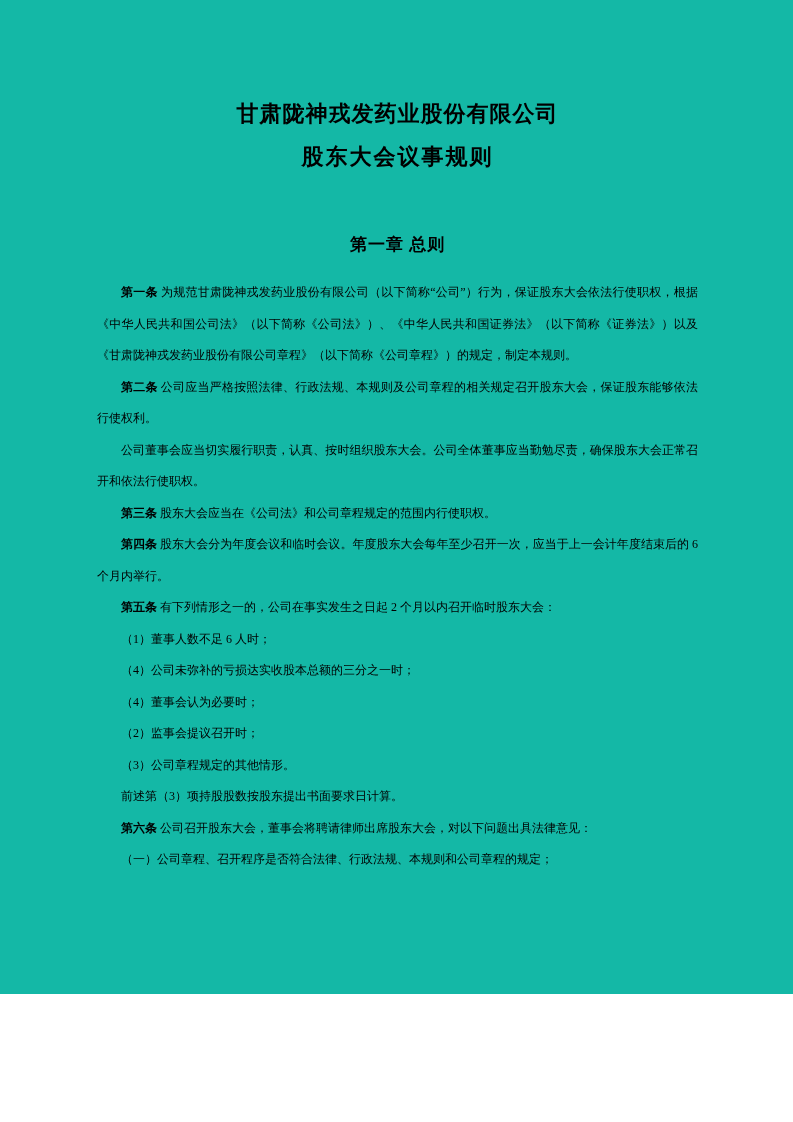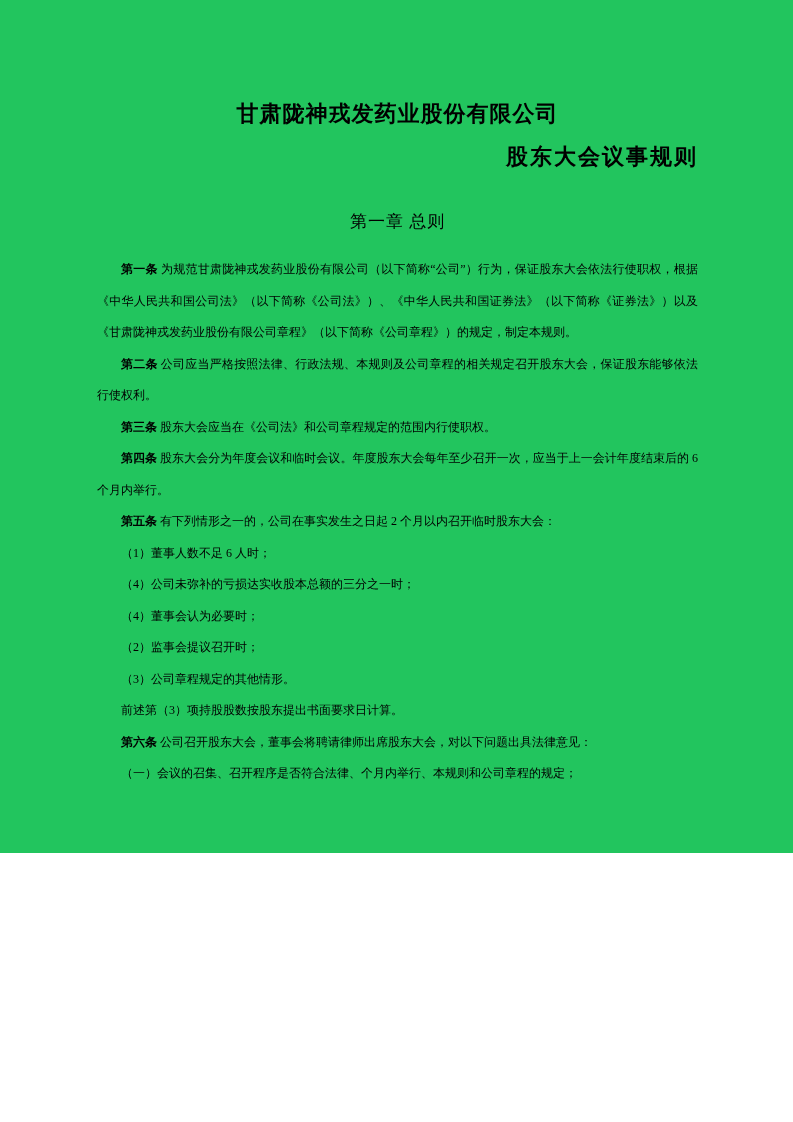--- a/index.html
+++ b/index.html
@@ -3,49 +3,49 @@
 <meta charset="utf-8">
 <style>
   html, body {
     margin: 0;
     padding: 0;
     background: #ffffff;
   }
   .page {
     position: relative;
     width: 793px;
-    height: 853px;
+    height: 994px;
     margin: 0;
-    background: #22c55e;
+    background: #14b8a6;
     box-sizing: border-box;
     padding: 98px 95px 8px 97px;
     font-family: "Liberation Serif", "DejaVu Serif", serif;
     color: #000000;
     overflow: hidden;
   }
   .doc-title {
     margin: 0;
     font-size: 22px;
     font-weight: 700;
     text-align: center;
     line-height: 32px;
     letter-spacing: 1px;
   }
   .doc-subtitle {
     margin: 11px 0 0 0;
     font-size: 22px;
     font-weight: 700;
-    text-align: right;
+    text-align: center;
     line-height: 32px;
     letter-spacing: 2px;
   }
   .chapter-heading {
-    margin: 37px 0 0 0;
+    margin: 60px 0 0 0;
     font-size: 17px;
-    font-weight: 400;
+    font-weight: 700;
     text-align: center;
     line-height: 24px;
     letter-spacing: 1px;
   }
   .doc-body {
     margin-top: 20px;
     font-size: 12px;
     line-height: 31.5px;
     text-align: justify;
   }
@@ -71,27 +71,28 @@
 <body>
 
 <div class="page">
   <h1 class="doc-title">甘肃陇神戎发药业股份有限公司</h1>
   <h2 class="doc-subtitle">股东大会议事规则</h2>
   <h3 class="chapter-heading">第一章 总则</h3>
 
   <div class="doc-body">
       <p class="para"><b>第一条</b> 为规范甘肃陇神戎发药业股份有限公司（以下简称“公司”）行为，保证股东大会依法行使职权，根据《中华人民共和国公司法》（以下简称《公司法》）、《中华人民共和国证券法》（以下简称《证券法》）以及《甘肃陇神戎发药业股份有限公司章程》（以下简称《公司章程》）的规定，制定本规则。</p>
       <p class="para"><b>第二条</b> 公司应当严格按照法律、行政法规、本规则及公司章程的相关规定召开股东大会，保证股东能够依法行使权利。</p>
+      <p class="para">公司董事会应当切实履行职责，认真、按时组织股东大会。公司全体董事应当勤勉尽责，确保股东大会正常召开和依法行使职权。</p>
       <p class="para"><b>第三条</b> 股东大会应当在《公司法》和公司章程规定的范围内行使职权。</p>
       <p class="para"><b>第四条</b> 股东大会分为年度会议和临时会议。年度股东大会每年至少召开一次，应当于上一会计年度结束后的 6 个月内举行。</p>
       <p class="para"><b>第五条</b> 有下列情形之一的，公司在事实发生之日起 2 个月以内召开临时股东大会：</p>
       <p class="para">（1）董事人数不足 6 人时；</p>
       <p class="para">（4）公司未弥补的亏损达实收股本总额的三分之一时；</p>
       <p class="para">（4）董事会认为必要时；</p>
       <p class="para">（2）监事会提议召开时；</p>
       <p class="para">（3）公司章程规定的其他情形。</p>
       <p class="para">前述第（3）项持股股数按股东提出书面要求日计算。</p>
       <p class="para"><b>第六条</b> 公司召开股东大会，董事会将聘请律师出席股东大会，对以下问题出具法律意见：</p>
-      <p class="para">（一）会议的召集、召开程序是否符合法律、个月内举行、本规则和公司章程的规定；</p>
+      <p class="para">（一）公司章程、召开程序是否符合法律、行政法规、本规则和公司章程的规定；</p>
     </div>
 
   <div class="page-number">1</div>
 </div>
 
 </body></html>

